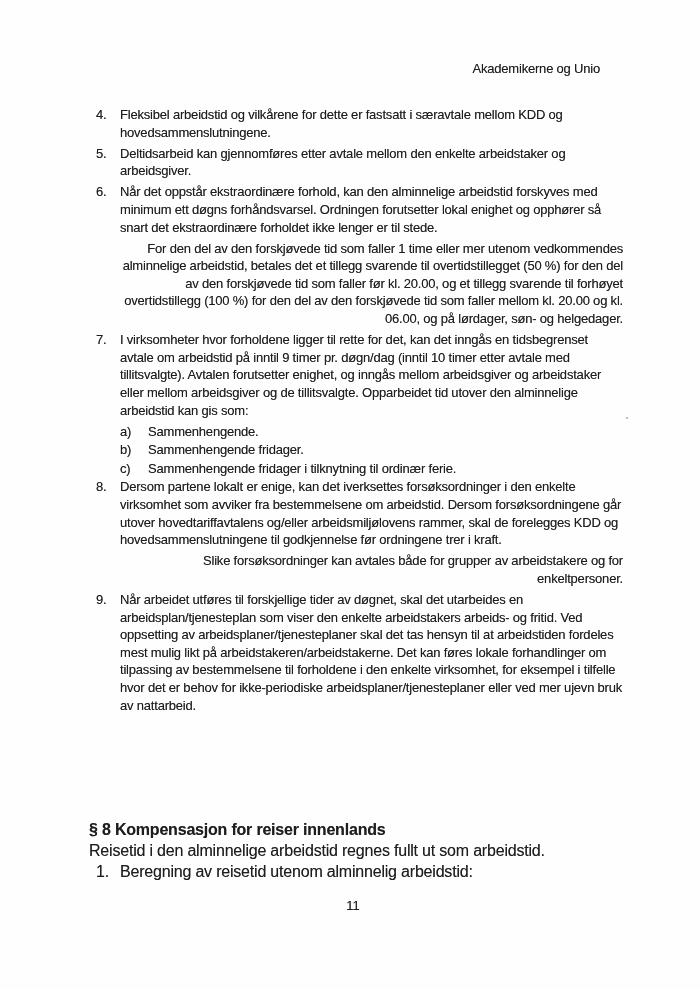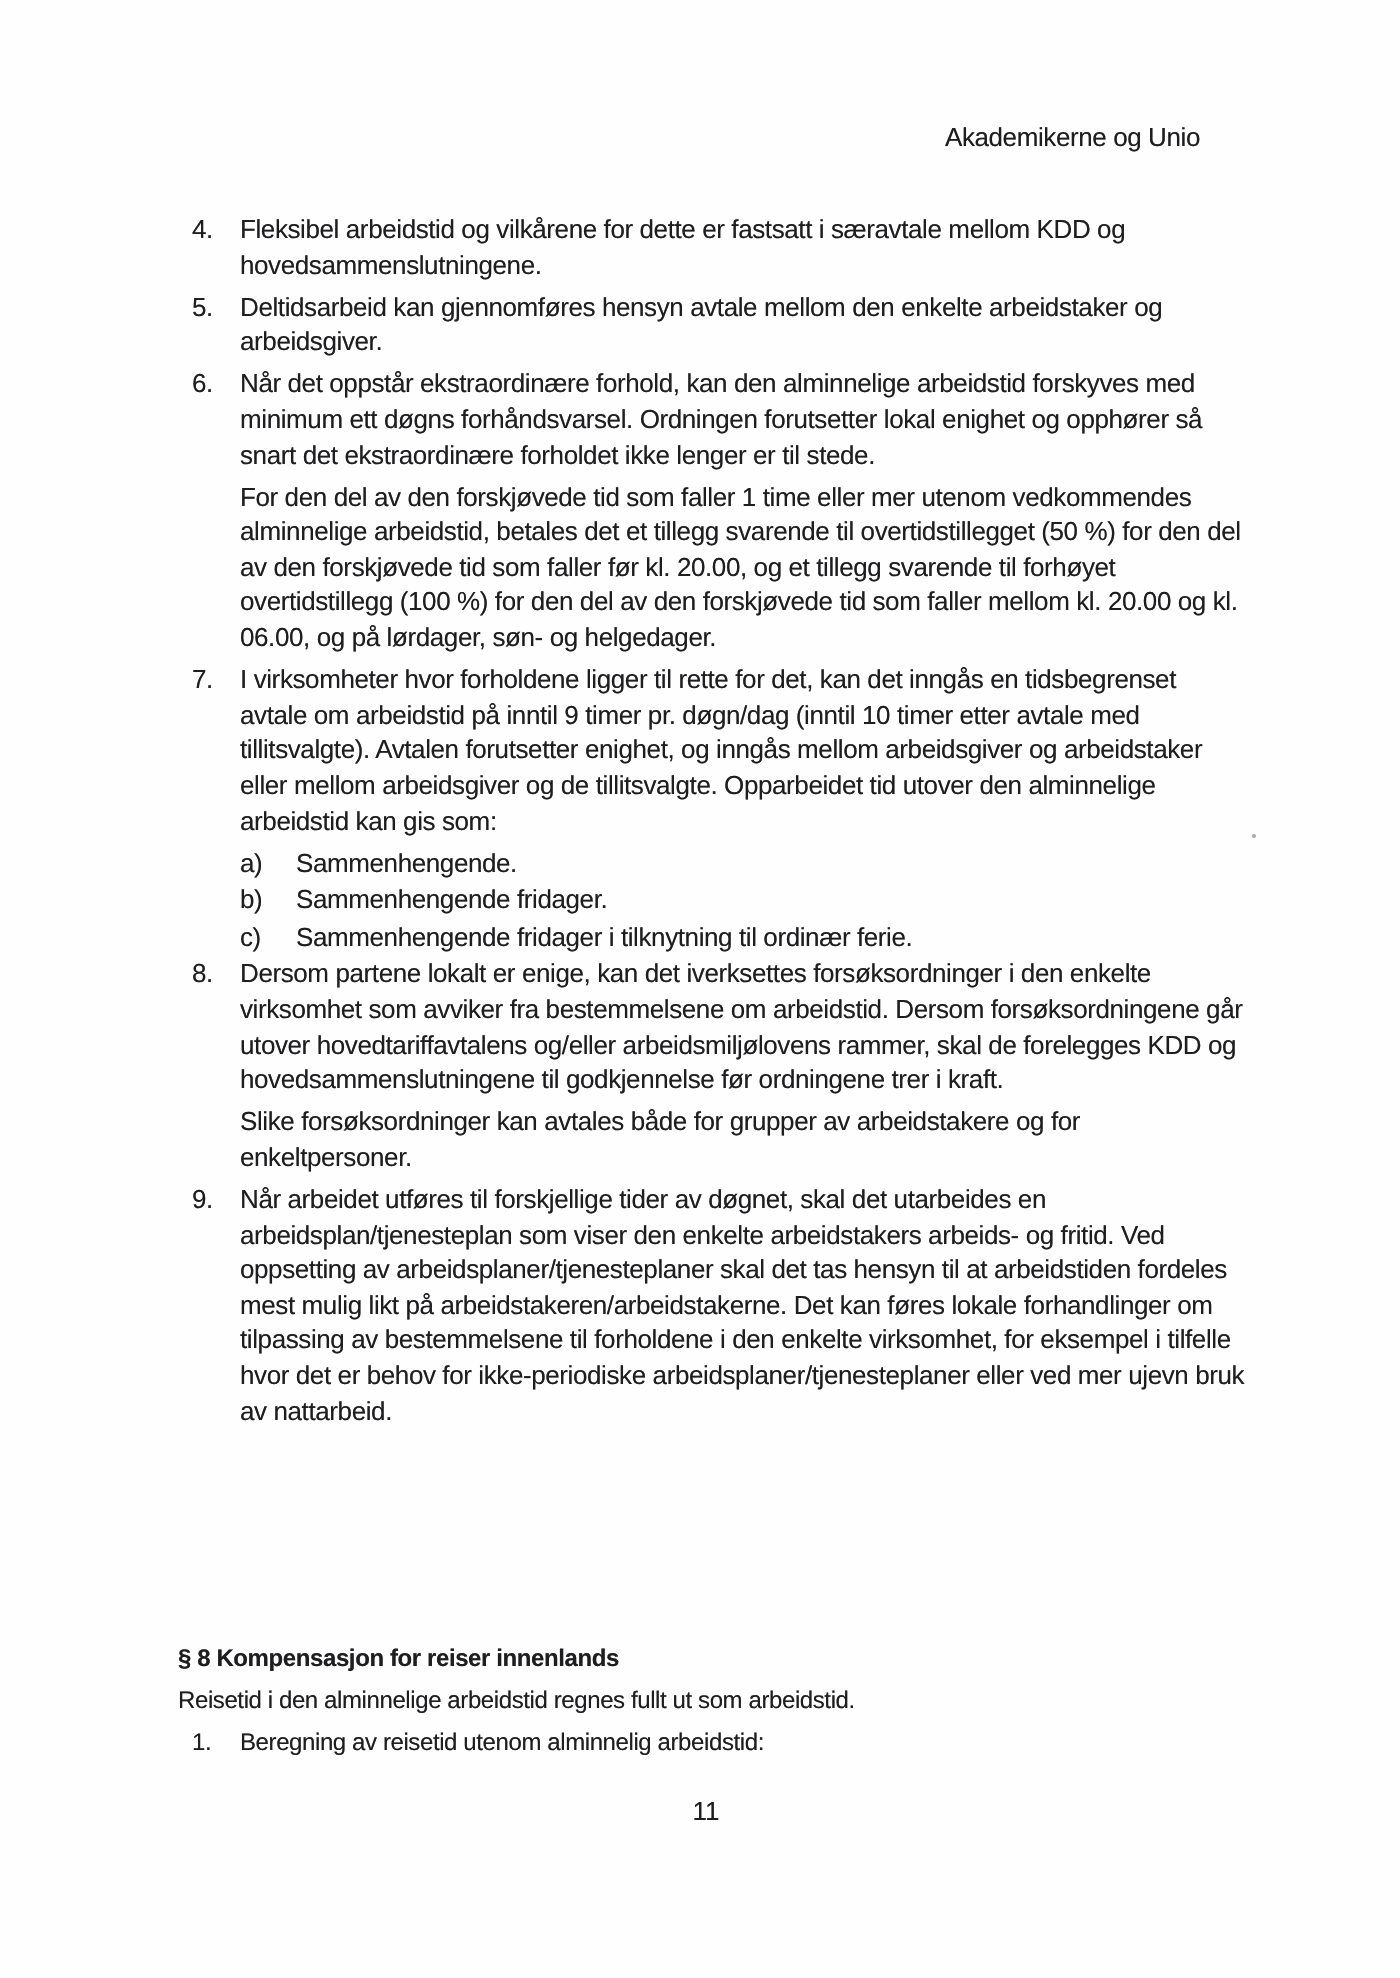--- a/index.html
+++ b/index.html
@@ -30,28 +30,28 @@
     font-size: 13px;
     line-height: 17.6px;
     letter-spacing: -0.2px;
     text-shadow: 0 0 0.3px rgba(30,30,32,0.55);
   }
   .block { display: flex; margin: 0 0 3.5px 0; }
   .block .num { flex: 0 0 24px; }
   .block .txt { flex: 1 1 auto; }
   .block.sub { margin-left: 24px; margin-bottom: 1px; }
   .block.sub .num { flex: 0 0 28px; }
-  .block.cont { margin-left: 24px; }
+  .block.cont { margin-left: 24px; text-align: right; }
   .block.boldnote { font-weight: bold; }
   .section {
     position: absolute;
     top: 821px;
     left: 89px;
     width: 534px;
-    font-size: 12px;
+    font-size: 16px;
     line-height: 17.6px;
     letter-spacing: -0.2px;
     text-shadow: 0 0 0.3px rgba(30,30,32,0.55);
   }
   .section .heading { font-weight: bold; margin: 0 0 3px 0; }
   .section .intro { margin: 0 0 4px 0; }
   .section .block { margin-left: 7px; }
   .page-number {
     position: absolute;
     top: 898px;
@@ -78,21 +78,21 @@
 
   <div class="header-right">Akademikerne og Unio</div>
 
   <div class="doc-body" id="doc-body">
       <div class="block">
         <span class="num">4.</span>
         <span class="txt">Fleksibel arbeidstid og vilkårene for dette er fastsatt i særavtale mellom KDD og hovedsammenslutningene.</span>
       </div>
       <div class="block">
         <span class="num">5.</span>
-        <span class="txt">Deltidsarbeid kan gjennomføres hensyn avtale mellom den enkelte arbeidstaker og arbeidsgiver.</span>
+        <span class="txt">Deltidsarbeid kan gjennomføres etter avtale mellom den enkelte arbeidstaker og arbeidsgiver.</span>
       </div>
       <div class="block">
         <span class="num">6.</span>
         <span class="txt">Når det oppstår ekstraordinære forhold, kan den alminnelige arbeidstid forskyves med minimum ett døgns forhåndsvarsel. Ordningen forutsetter lokal enighet og opphører så snart det ekstraordinære forholdet ikke lenger er til stede.</span>
       </div>
       <div class="block cont">
         <span class="txt">For den del av den forskjøvede tid som faller 1 time eller mer utenom vedkommendes alminnelige arbeidstid, betales det et tillegg svarende til overtidstillegget (50 %) for den del av den forskjøvede tid som faller før kl. 20.00, og et tillegg svarende til forhøyet overtidstillegg (100 %) for den del av den forskjøvede tid som faller mellom kl. 20.00 og kl. 06.00, og på lørdager, søn- og helgedager.</span>
       </div>
       <div class="block">
         <span class="num">7.</span>

